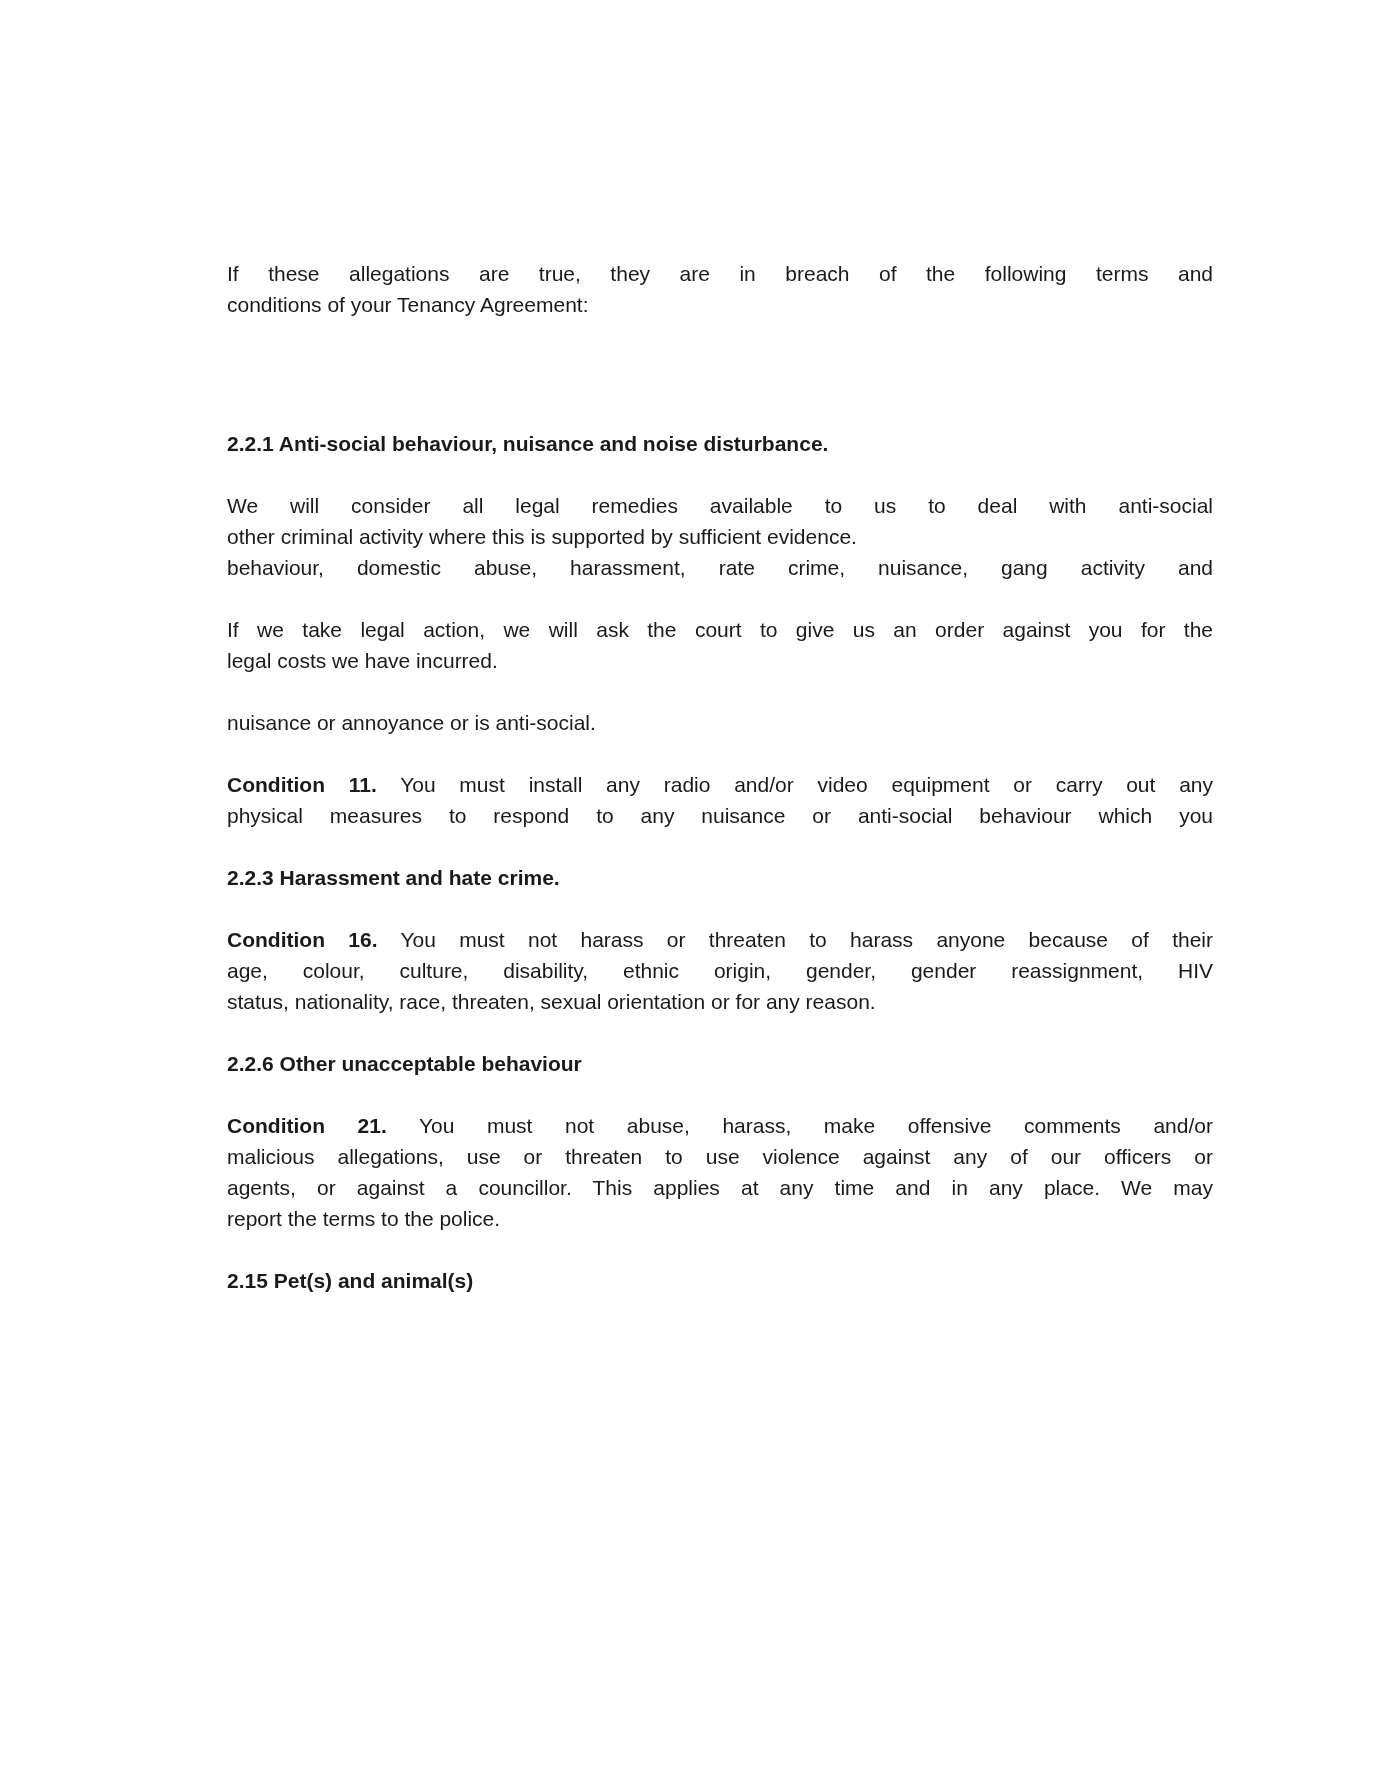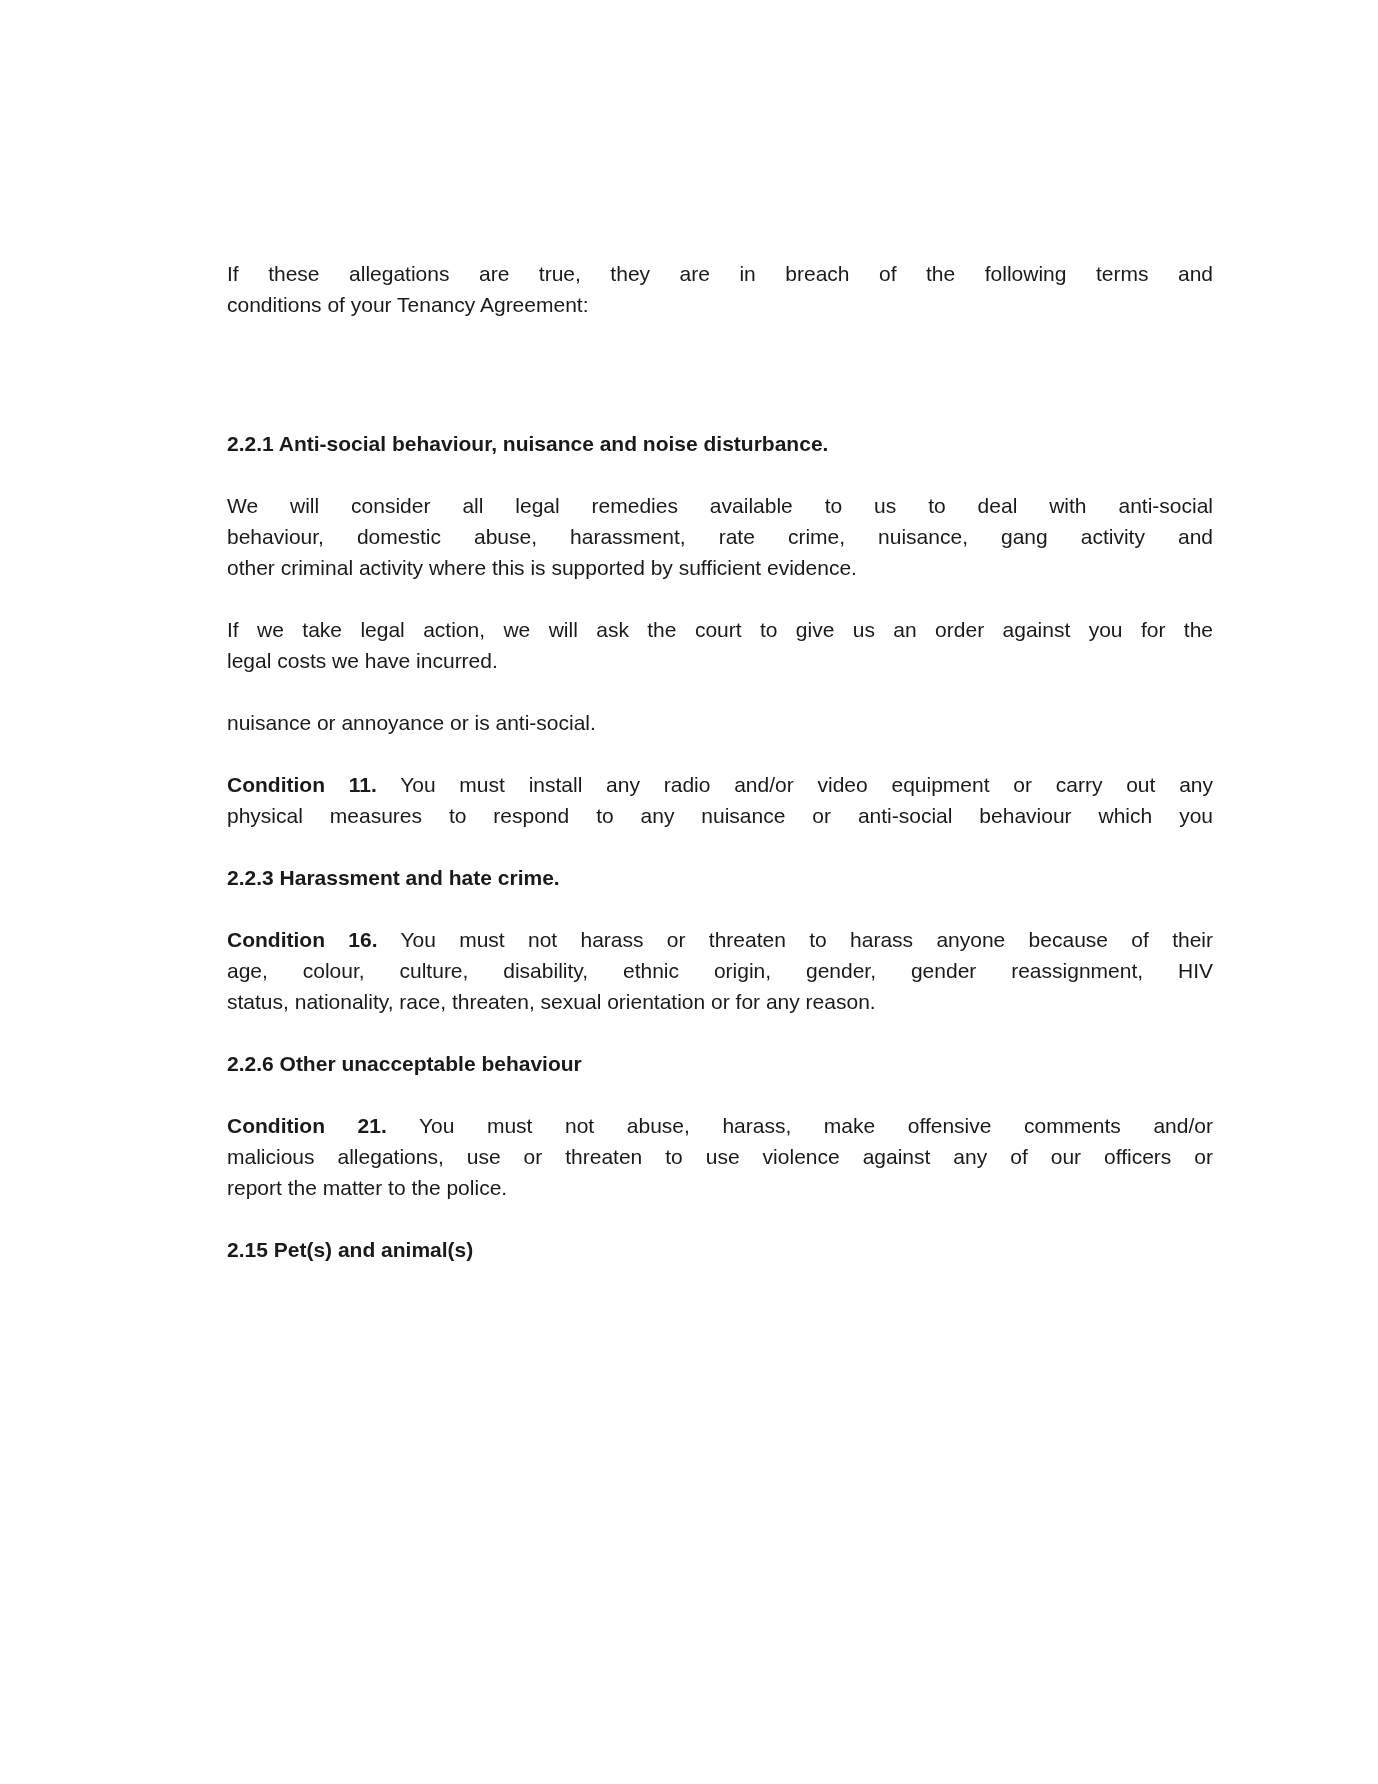--- a/index.html
+++ b/index.html
@@ -62,22 +62,22 @@
       <div class="line j">If these allegations are true, they are in breach of the following terms and</div>
       <div class="line">conditions of your Tenancy Agreement:</div>
     </div>
 
     <div class="heading gap-before">
       <div class="line">2.2.1 Anti-social behaviour, nuisance and noise disturbance.</div>
     </div>
 
     <div class="block">
       <div class="line j">We will consider all legal remedies available to us to deal with anti-social</div>
+      <div class="line">other criminal activity where this is supported by sufficient evidence.</div>
       <div class="line j">behaviour, domestic abuse, harassment, rate crime, nuisance, gang activity and</div>
-      <div class="line">other criminal activity where this is supported by sufficient evidence.</div>
     </div>
 
     <div class="block">
       <div class="line j">If we take legal action, we will ask the court to give us an order against you for the</div>
       <div class="line">legal costs we have incurred.</div>
     </div>
 
     <div class="block">
       <div class="line">nuisance or annoyance or is anti-social.</div>
     </div>
@@ -97,21 +97,22 @@
       <div class="line">status, nationality, race, threaten, sexual orientation or for any reason.</div>
     </div>
 
     <div class="heading">
       <div class="line">2.2.6 Other unacceptable behaviour</div>
     </div>
 
     <div class="block">
       <div class="line j"><b class="lead">Condition 21.</b><span> You must not abuse, harass, make offensive comments and/or</span></div>
       <div class="line j">malicious allegations, use or threaten to use violence against any of our officers or</div>
-      <div class="line">report the matter to the police.</div>
+      <div class="line j">agents, or against a councillor. This applies at any time and in any place. We may</div>
+      <div class="line">report the terms to the police.</div>
     </div>
 
     <div class="heading">
       <div class="line">2.15 Pet(s) and animal(s)</div>
     </div>
 
   </div>
 </div>
 
 </body></html>

